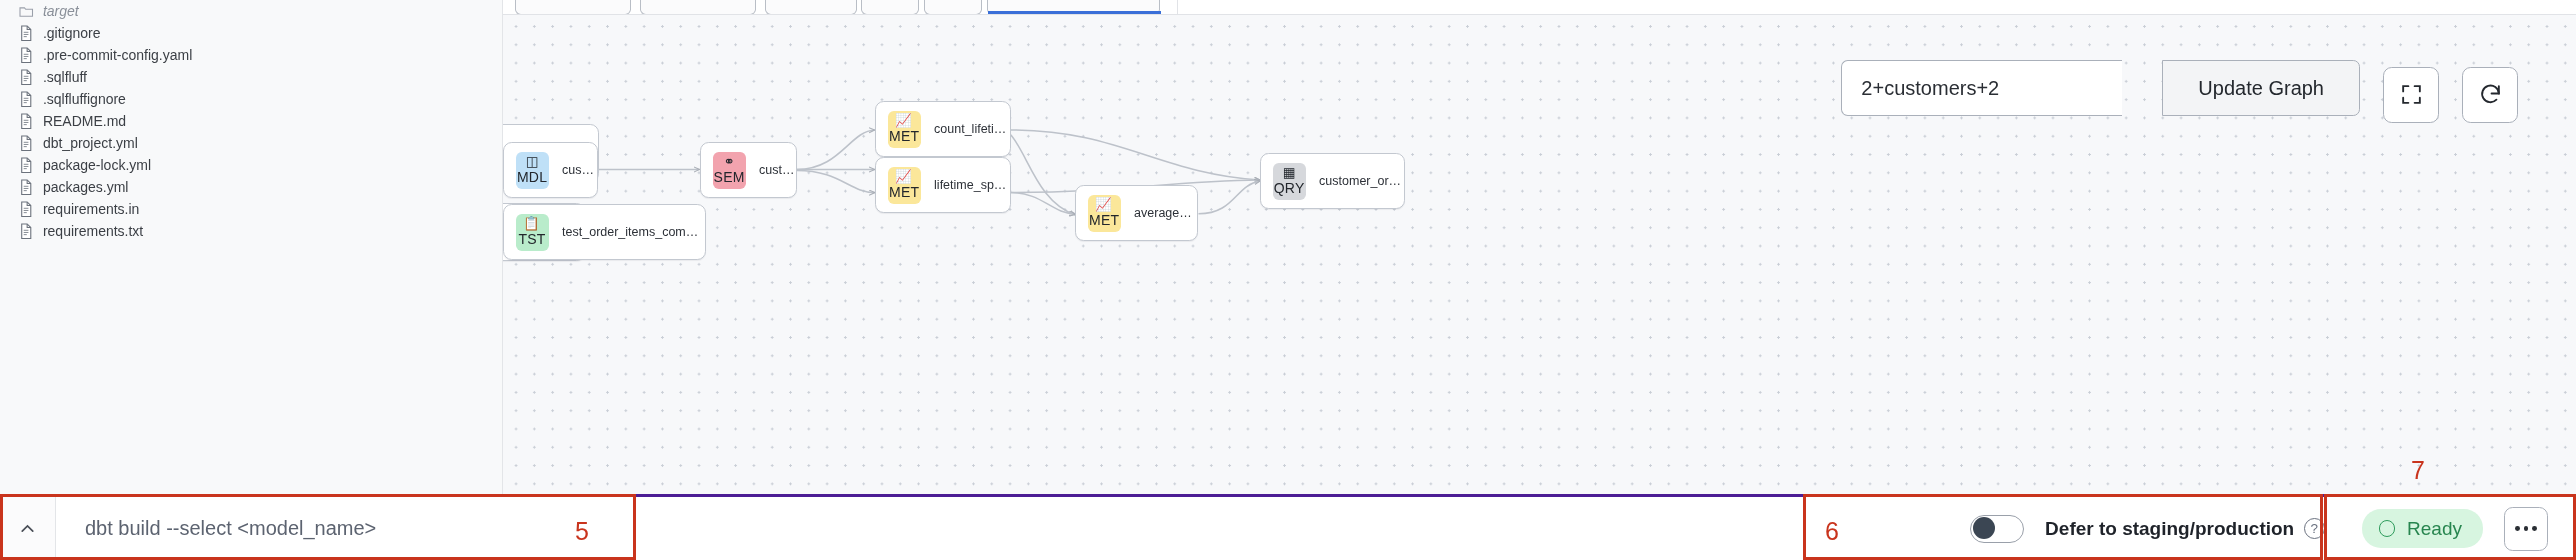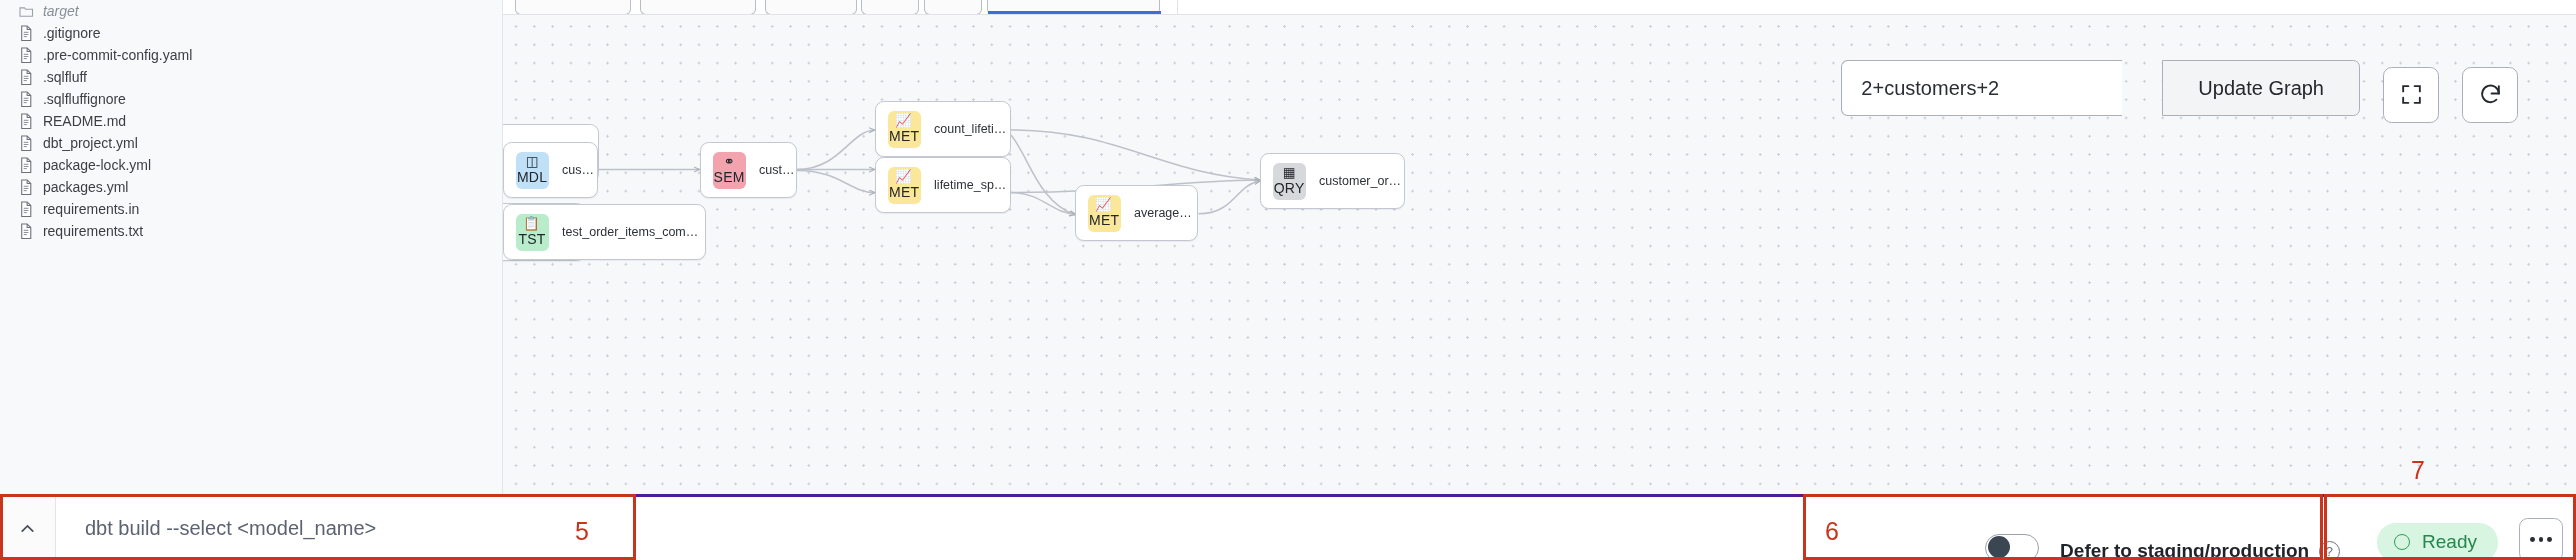--- a/index.html
+++ b/index.html
@@ -150,22 +150,22 @@
     border-right: 1px solid #e3e5e8;
     background: #fbfbfc;
     cursor: pointer;
   }
   .cmd-text {
     margin-left: 29px;
     font-size: 20px; color: #5c6370;
     font-family: "Liberation Sans", sans-serif;
   }
   .bottom-right {
-    margin-left: auto; display: flex; align-items: flex-end; gap: 0;
-    padding-right: 13px; height: 66px;
+    margin-left: auto; display: flex; align-items: center; gap: 0;
+    padding-right: 28px; height: 66px;
   }
   .toggle {
     width: 54px; height: 28px; border-radius: 14.5px;
     border: 1.4px solid #9aa0aa; background: #ffffff;
     position: relative; cursor: pointer; flex: 0 0 54px;
   }
   .toggle .knob {
     position: absolute; left: 1.9px; top: 1.9px;
     width: 22px; height: 22px; border-radius: 50%;
     background: #3b4653;

